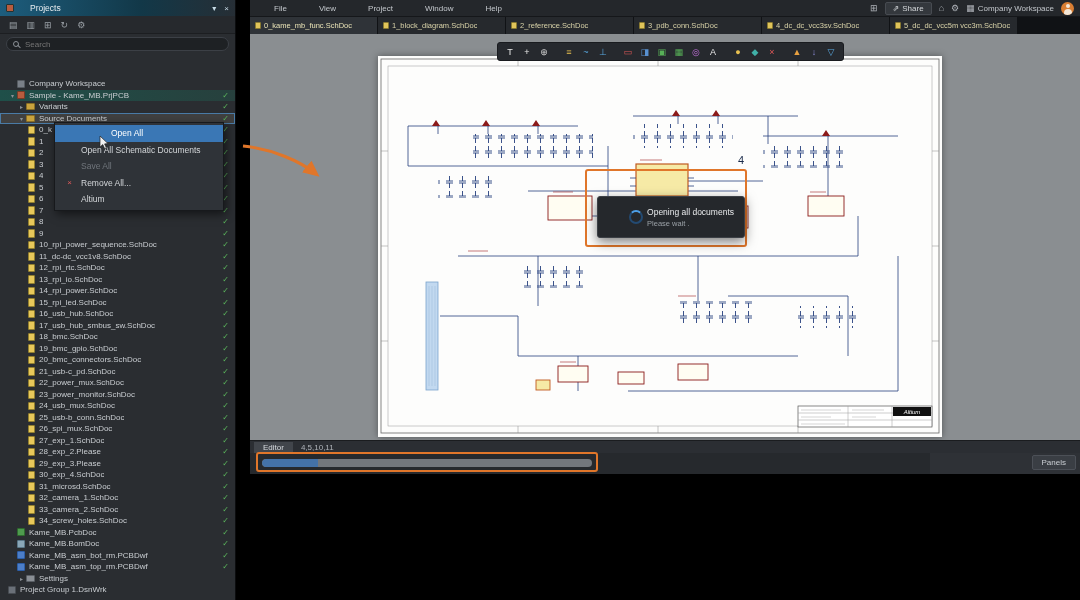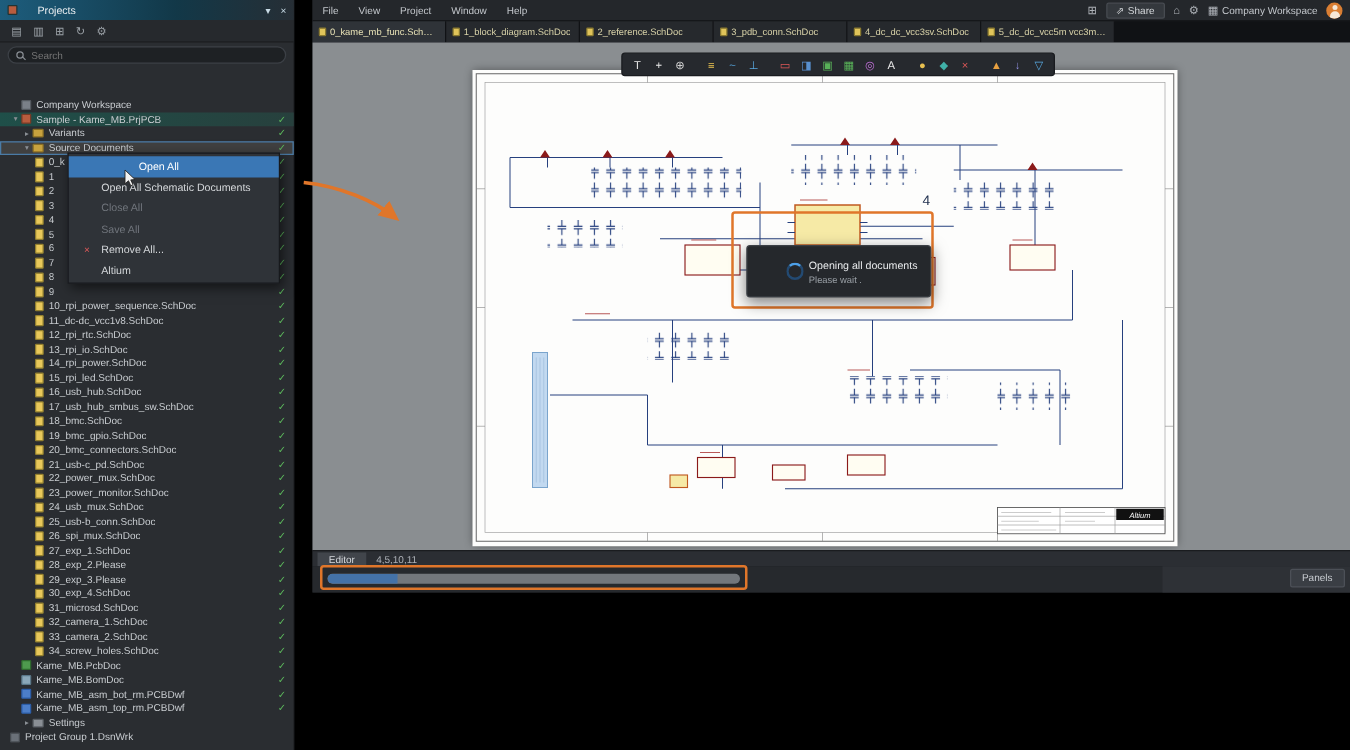--- a/index.html
+++ b/index.html
@@ -3,31 +3,31 @@
 <meta charset="utf-8">
 <style>
   html,body{margin:0;padding:0;background:#000;}
   *{box-sizing:border-box;}
   .stage{position:relative;width:1080px;height:600px;background:#000;overflow:hidden;
          font-family:"Liberation Sans",sans-serif;cursor:default;}
 
   
   .app{position:absolute;left:250px;top:0;width:830px;height:474px;background:#1d2024;z-index:5;}
   .menubar{position:absolute;left:0;top:0;right:0;height:17px;background:#24272b;display:flex;align-items:center;color:#c3c7cc;font-size:8px;border-bottom:1px solid #15171a;}
-  .mi{padding:0 8px;height:100%;display:flex;align-items:center;}
+  .mi{padding:0 8px;height:100%;display:flex;align-items:center;margin-left:16px;}
   .mb-right{margin-left:auto;display:flex;align-items:center;gap:7px;padding-right:6px;}
   .tb-ic{font-size:9px;color:#aeb2b8;}
   .btn-share{background:#34383d;border:1px solid #474b51;border-radius:2px;padding:1px 7px;font-size:8px;display:flex;gap:3px;align-items:center;color:#d4d7da;}
   .ws-label{display:flex;align-items:center;gap:3px;font-size:8px;color:#c3c7cc;}
   .avatar{width:13px;height:13px;border-radius:50%;background:#d97e33;position:relative;overflow:hidden;flex:none;}
   .avatar::before{content:'';position:absolute;left:4.5px;top:2.5px;width:4px;height:4px;border-radius:50%;background:#f5e8d8;}
   .avatar::after{content:'';position:absolute;left:2.5px;top:7.5px;width:8px;height:6px;border-radius:4px 4px 0 0;background:#f5e8d8;}
 
   .tabbar{position:absolute;left:0;top:17px;right:0;height:17px;background:#101215;display:flex;}
-  .tab{width:107px;background:#26292d;border-right:1px solid #101215;display:flex;align-items:center;gap:3px;padding:0 5px;font-size:7.5px;color:#d8d2a8;overflow:hidden;white-space:nowrap;flex:none;}
+  .tab{width:128px;background:#26292d;border-right:1px solid #101215;display:flex;align-items:center;gap:3px;padding:0 5px;font-size:7.5px;color:#d8d2a8;overflow:hidden;white-space:nowrap;flex:none;}
   .tab:first-child{background:#2f3338;color:#e8e2b6;}
   .tdoc{width:6px;height:7.5px;background:#e0c45a;border:1px solid #8a7a30;border-radius:1px;flex:none;}
   .tlbl{overflow:hidden;text-overflow:ellipsis;}
 
   .canvas{position:absolute;left:0;top:34px;right:0;height:406px;background:#8a8e91;overflow:hidden;}
   .schtoolbar{position:absolute;left:247px;top:8px;height:19px;background:#26292e;border:1px solid #191b1f;border-radius:3px;display:flex;align-items:center;padding:0 4px;gap:1px;z-index:3;}
   .stb{width:16px;height:15px;display:flex;align-items:center;justify-content:center;font-size:9px;border-radius:2px;}
   .stb.s-gap{margin-left:8px;}
   .sheet{position:absolute;left:128px;top:22px;width:564px;height:381px;background:#fdfdfc;box-shadow:0 0 7px rgba(0,0,0,.4);}
 
@@ -562,24 +562,20 @@
   <div class="cm-item s-highlighted ic-highlighted">
     <span class="cm-ic"></span>
     <span>Open All</span>
   </div>
 
   <div class="cm-item s-normal ic-normal">
     <span class="cm-ic"></span>
     <span>Open All Schematic Documents</span>
   </div>
 
-  <div class="cm-item s-disabled ic-disabled">
-    <span class="cm-ic"></span>
-    <span>Close All</span>
-  </div>
 
   <div class="cm-item s-disabled ic-disabled">
     <span class="cm-ic"></span>
     <span>Save All</span>
   </div>
 
   <div class="cm-item s-normal ic-normal">
     <span class="cm-ic">×</span>
     <span>Remove All...</span>
   </div>

